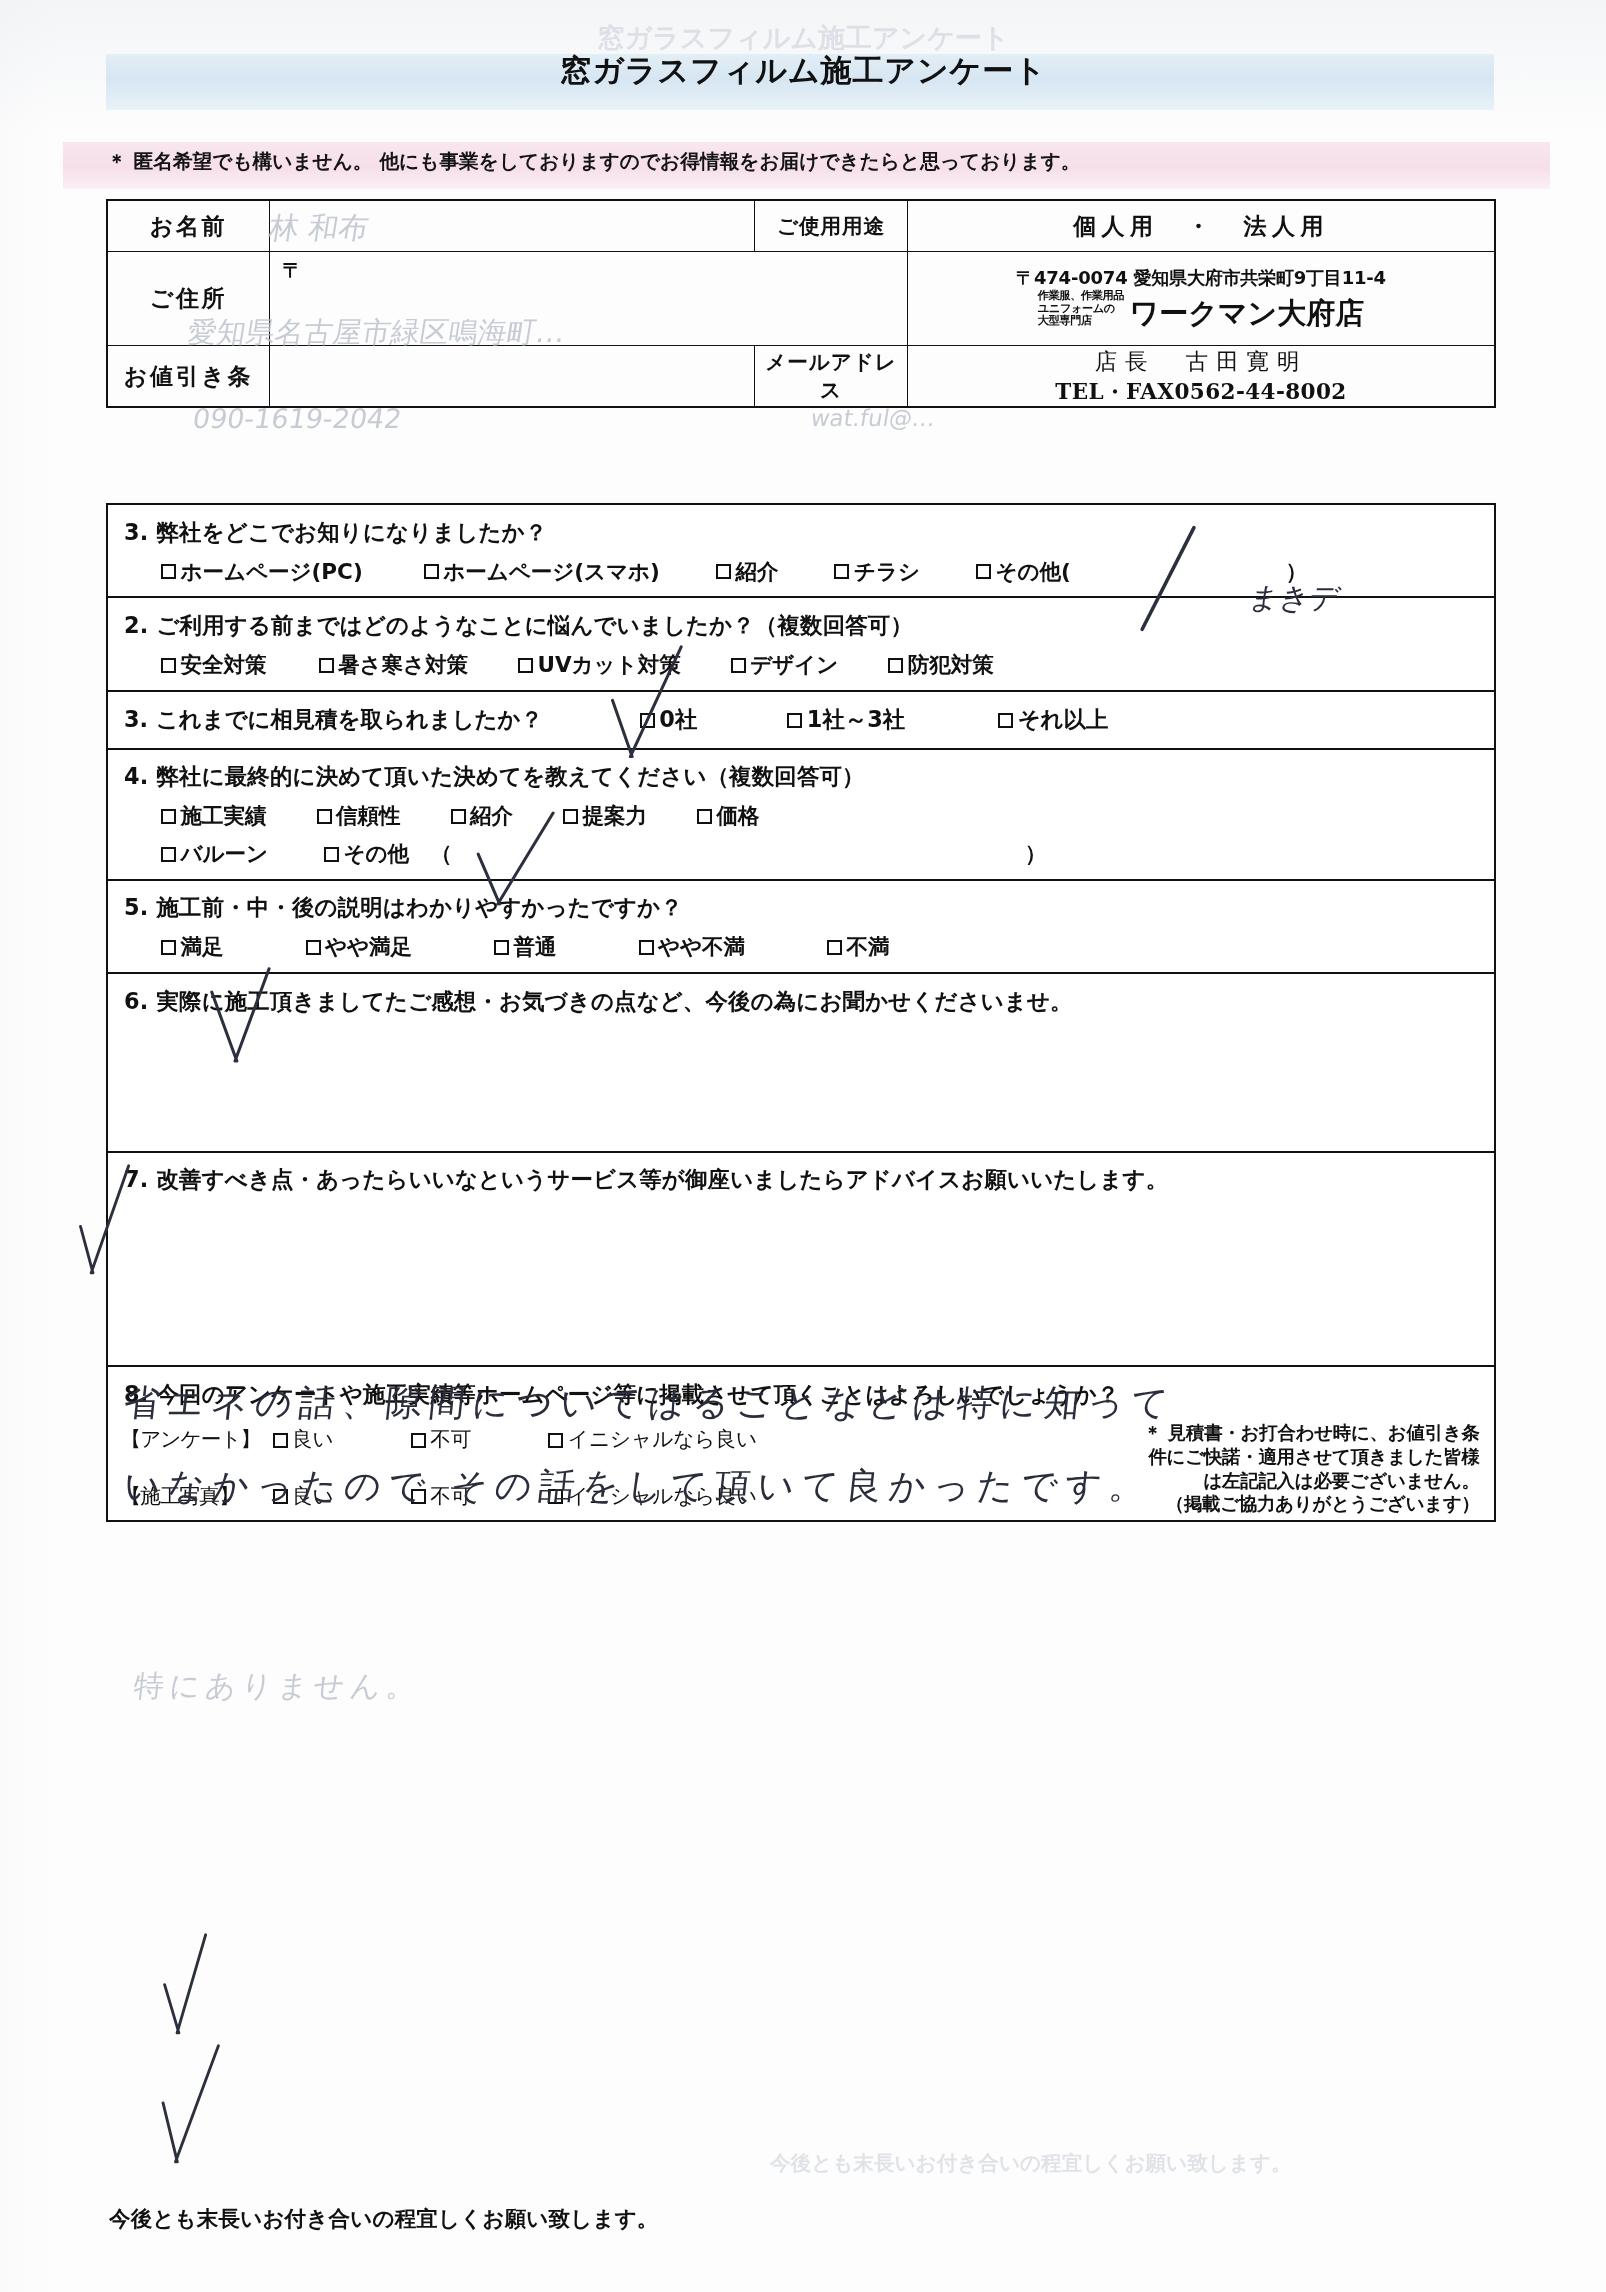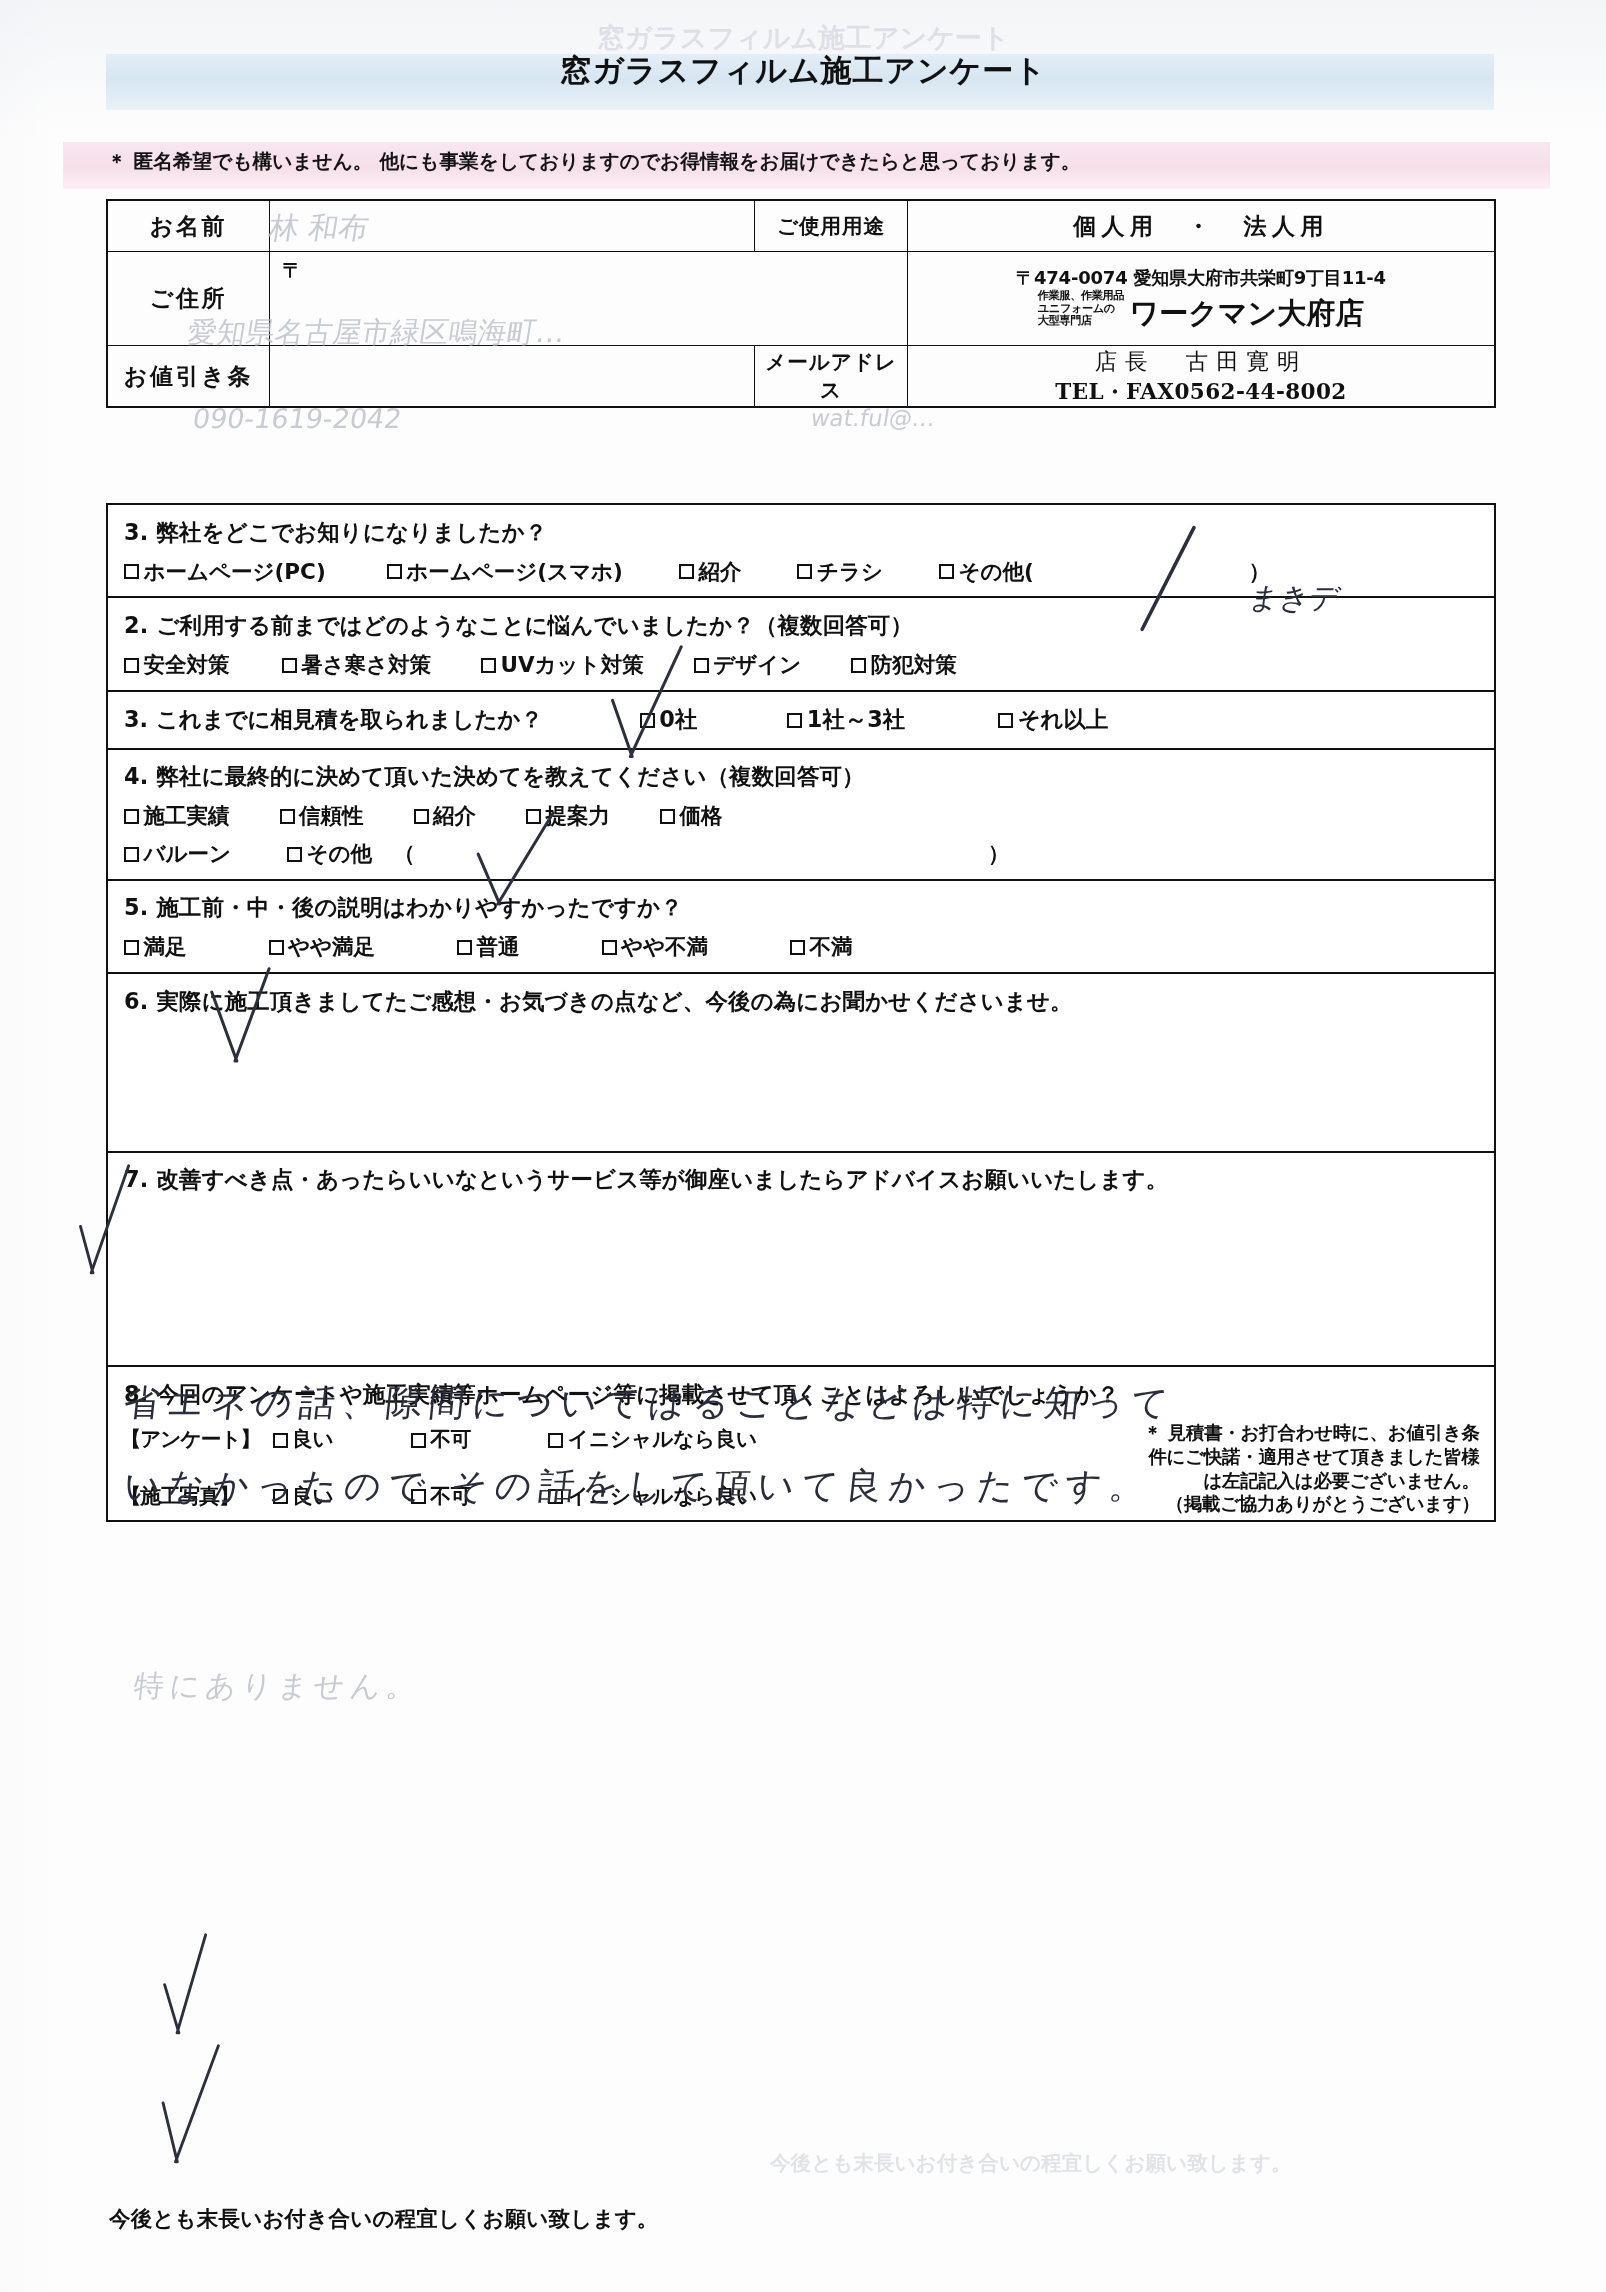--- a/index.html
+++ b/index.html
@@ -189,20 +189,21 @@
     letter-spacing: 0.2px;
     white-space: nowrap;
   }
   .opts {
     display: flex;
     align-items: flex-end;
     padding: 9px 0 10.7px 16px;
     font-size: 21.5px;
     font-weight: bold;
     white-space: nowrap;
+    margin-left: 37px;
   }
   .opt { display: inline-flex; align-items: center; }
   .cb {
     display: inline-block;
     width: 15px; height: 15px;
     border: 2px solid #111;
     margin-right: 4.5px;
     box-sizing: border-box;
     position: relative;
     top: 0.9px;
@@ -235,21 +236,21 @@
     font-size: 18.4px;
     font-weight: bold;
     line-height: 1.30;
     text-align: right;
     letter-spacing: -0.2px;
   }
   .q8row {
     display: flex;
     padding: 9.9px 0 9px 12.5px;
     font-size: 20.6px;
-    font-weight: bold;
+    font-weight: normal;
     white-space: nowrap;
   }
   .q8tag { width: 152px; letter-spacing: -0.9px; }
 
   
   .footer {
     position: absolute;
     left: 109px;
     font-size: 21.5px;
     font-weight: bold;

